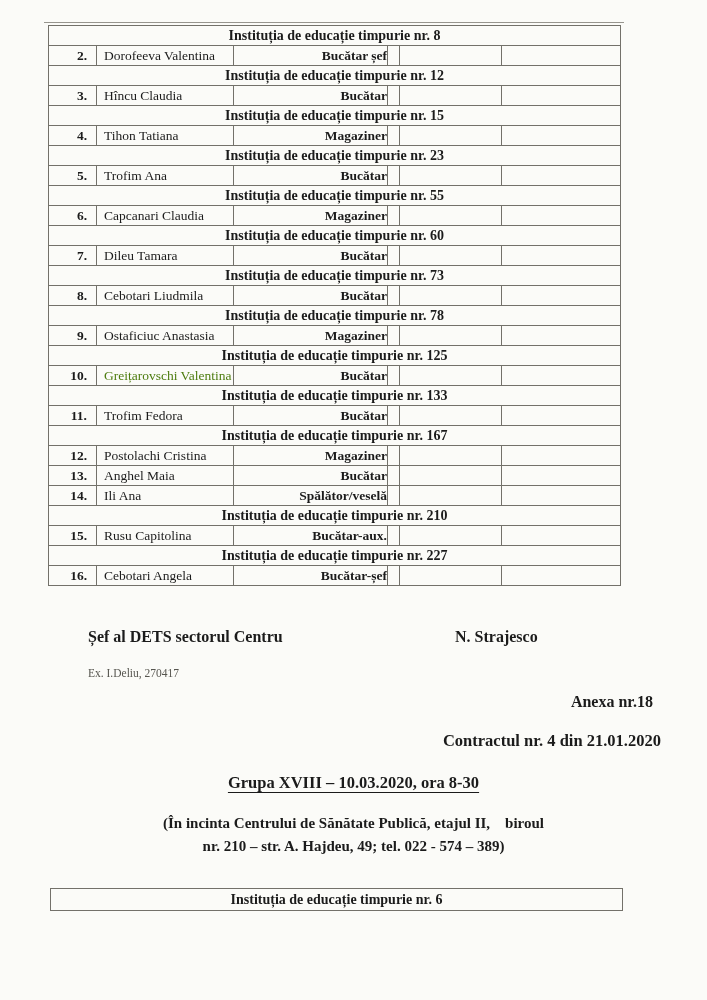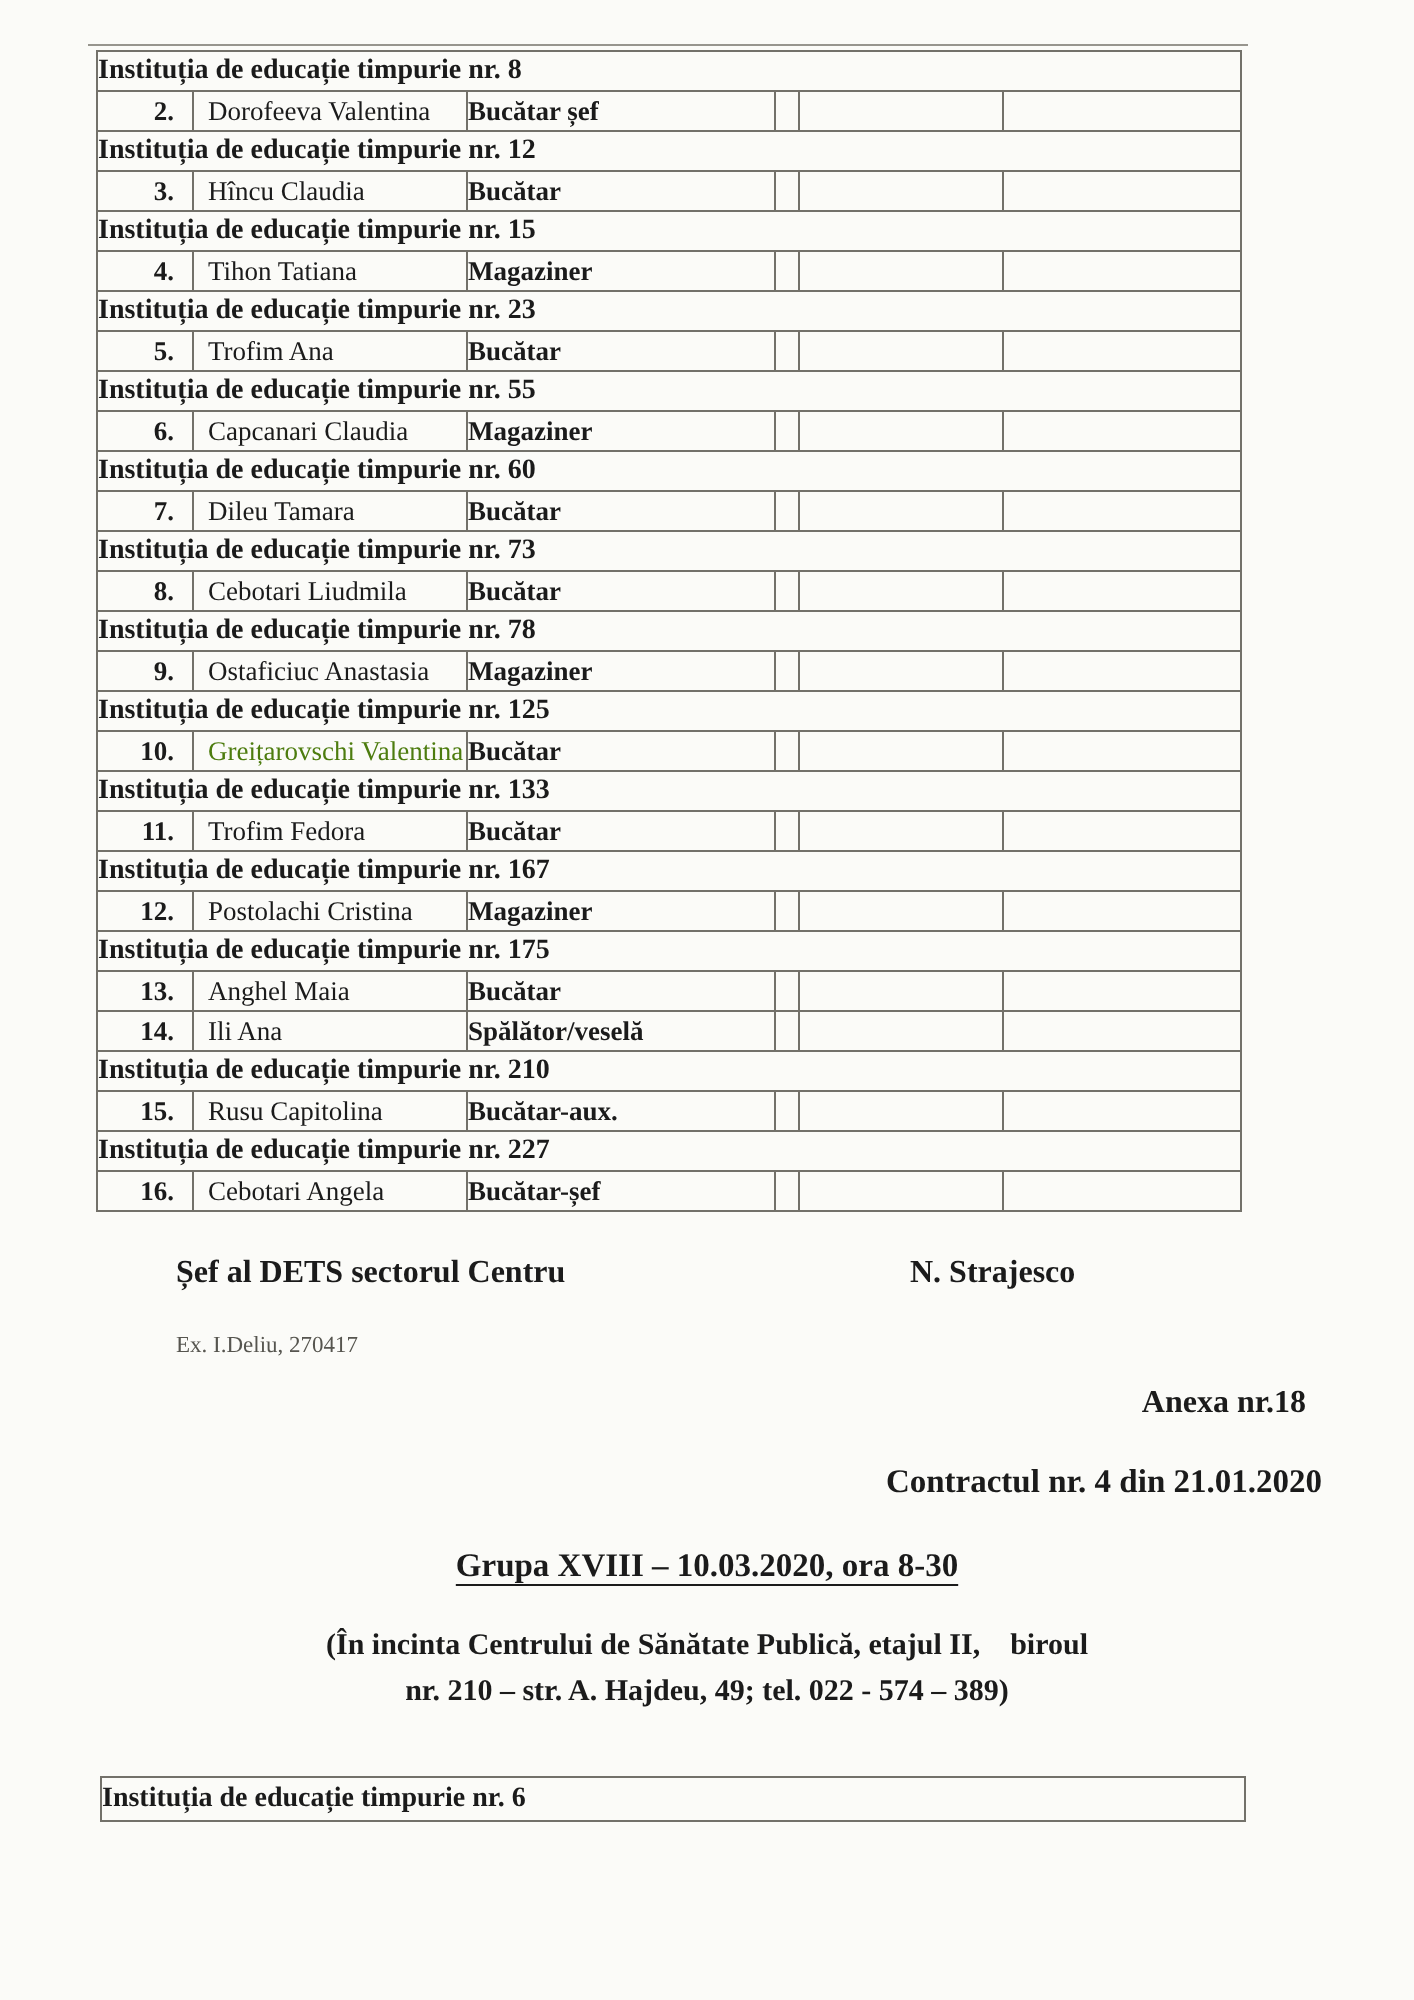--- a/index.html
+++ b/index.html
@@ -14,26 +14,26 @@
   
   .artifact-line{position:absolute;left:44px;top:22px;width:580px;border-top:1px solid #97958e;}
 
   
   table.roster{
     position:absolute;left:48px;top:25px;width:572px;
     border-collapse:collapse;table-layout:fixed;
   }
   table.roster td{border:1px solid #73716a;overflow:hidden;white-space:nowrap;}
   tr.inst-row td{
-    font-weight:bold;font-size:14px;height:19px;padding:0;
+    text-align:center;font-weight:bold;font-size:14px;height:19px;padding:0;
   }
   tr.p-row td{height:19px;font-size:13.5px;padding:0;}
   td.c-no{text-align:right;padding-right:9px !important;font-weight:bold;}
   td.c-name{padding-left:7px !important;}
-  td.c-func{text-align:left;font-weight:bold;}
+  td.c-func{text-align:right;font-weight:bold;}
   td.small-name{font-size:11.5px;color:#4d7c0f;}
   td.small-func{font-size:11.5px;}
 
   
   .sig-left{position:absolute;left:88px;top:628px;font-weight:bold;font-size:16px;}
   .sig-right{position:absolute;left:455px;top:628px;font-weight:bold;font-size:16px;}
   .exec-note{position:absolute;left:88px;top:667px;font-size:11.5px;color:#56554f;}
 
   .annex{position:absolute;right:54px;top:693px;font-weight:bold;font-size:16px;}
   .contract{position:absolute;right:46px;top:731px;font-weight:bold;font-size:16.5px;}
@@ -192,23 +192,20 @@
           <td colspan="6">Instituția de educație timpurie nr. 167</td>
         </tr>
       <tr class="p-row">
         <td class="c-no">12.</td>
         <td class="c-name">Postolachi Cristina</td>
         <td class="c-func">Magaziner</td>
         <td></td>
           <td></td>
           <td></td>
       </tr>
-      <tr class="inst-row">
-          <td colspan="6">Instituția de educație timpurie nr. 175</td>
-        </tr>
       <tr class="p-row">
         <td class="c-no">13.</td>
         <td class="c-name">Anghel Maia</td>
         <td class="c-func">Bucătar</td>
         <td></td>
           <td></td>
           <td></td>
       </tr>
       <tr class="p-row">
         <td class="c-no">14.</td>

